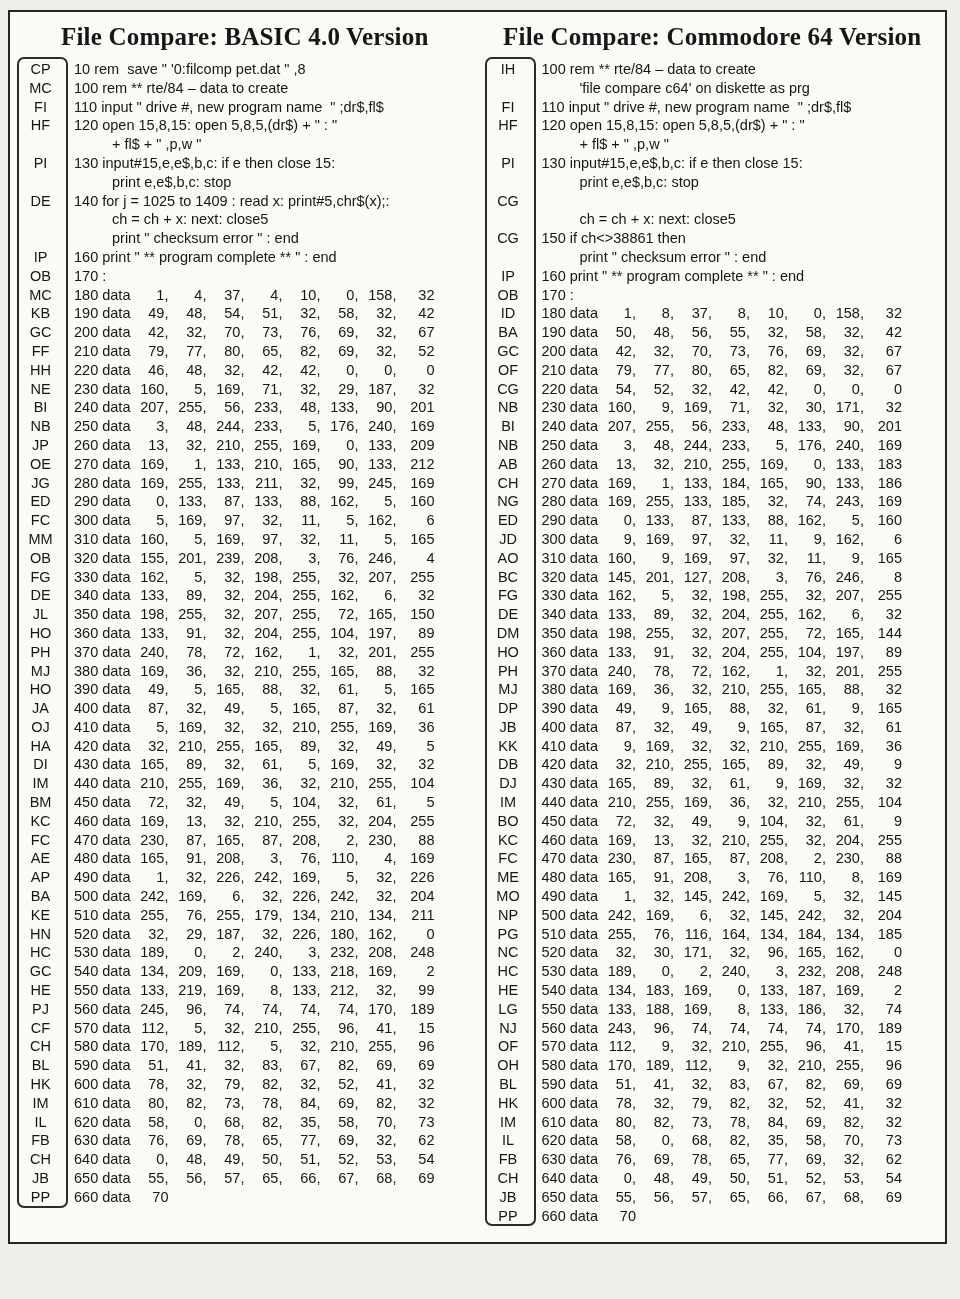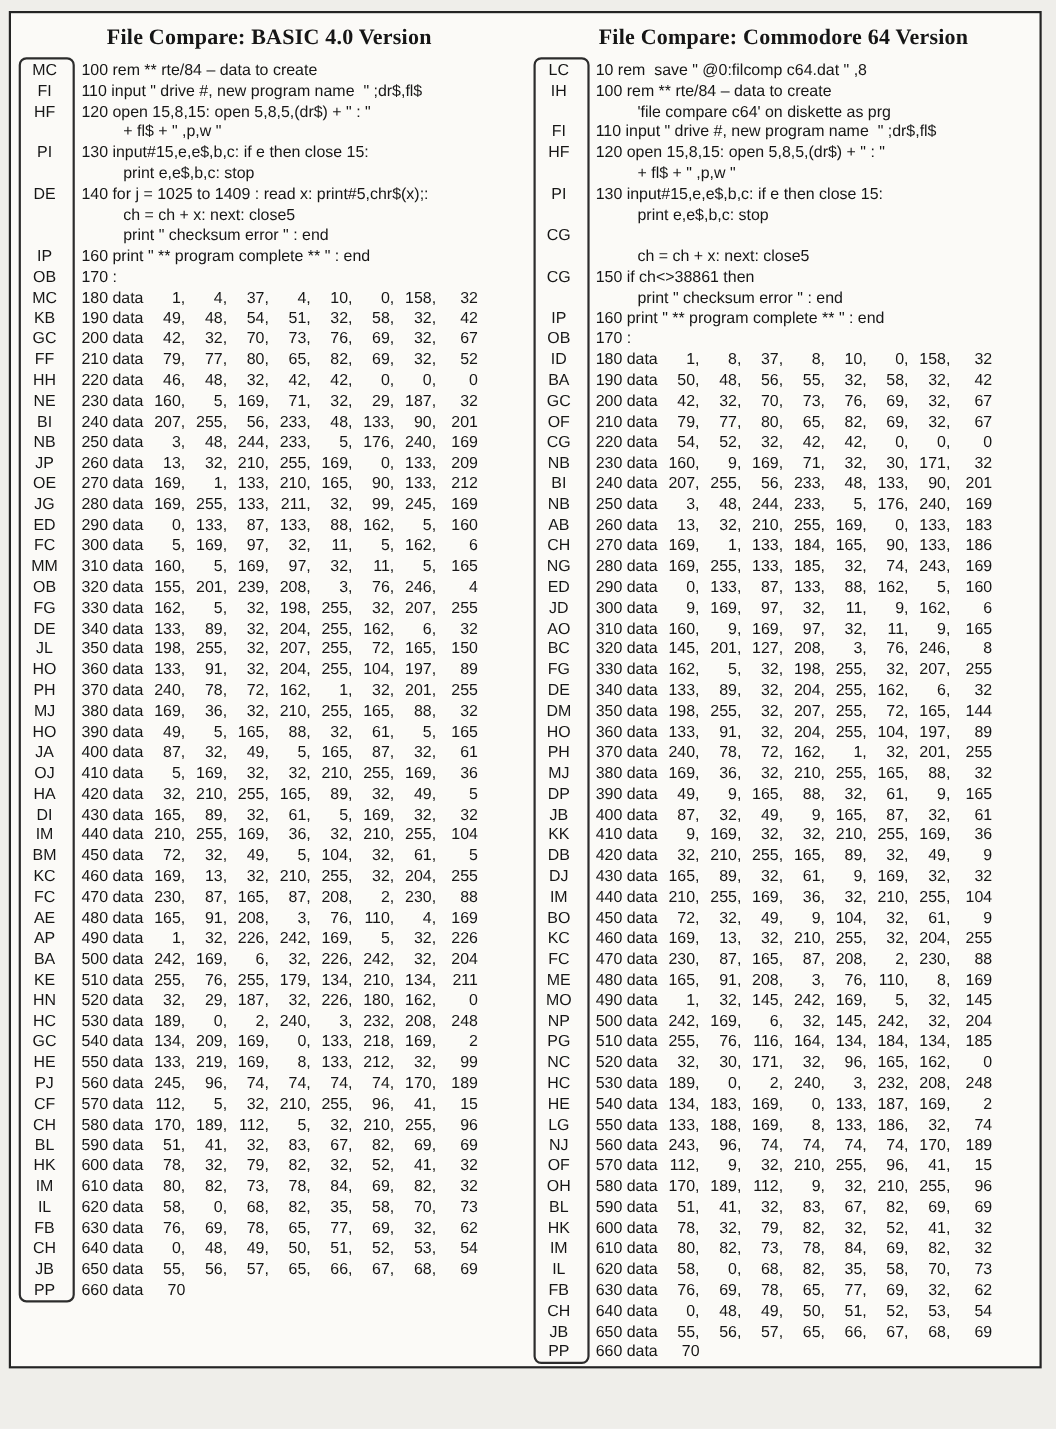--- a/index.html
+++ b/index.html
@@ -11,21 +11,21 @@
     color:#161616;
   }
   .frame{
     position:absolute;left:8px;top:10px;width:935px;height:1230px;
     border:2px solid #242424;background:#fbfaf7;
   }
   .cols{display:flex;height:100%;}
   .listing{width:50%;padding:2px 2px 0 4px;box-sizing:border-box;}
   .title{
     font-family:"Liberation Serif",serif;font-weight:bold;
-    font-size:20px;text-align:center;margin:9px 0 9px 0;
+    font-size:25px;text-align:center;margin:9px 0 9px 0;
     letter-spacing:.2px;
   }
   .lbody{position:relative;}
   .cs-frame{
     position:absolute;left:3px;top:-3px;bottom:-1px;width:47px;
     border:2px solid #2c2c2c;border-radius:7px;
     pointer-events:none;
   }
   .line{display:flex;height:18.8px;line-height:18.8px;font-size:14.5px;white-space:pre;}
   .cs{flex:none;width:47px;margin-left:3px;text-align:center;}
@@ -48,20 +48,21 @@
 <body>
 
 <div class="frame">
   <div class="cols">
 
     <section class="listing">
       <h2 class="title">File Compare: BASIC 4.0 Version</h2>
       <div class="lbody">
         <div class="cs-frame"></div>
         <div class="lines">
+            <div class="line"><span class="cs">CP</span><span class="code">10 rem  save " '0:filcomp pet.dat " ,8</span></div>
             <div class="line"><span class="cs">MC</span><span class="code">100 rem ** rte/84 – data to create</span></div>
             <div class="line"><span class="cs">FI</span><span class="code">110 input " drive #, new program name  " ;dr$,fl$</span></div>
             <div class="line"><span class="cs">HF</span><span class="code">120 open 15,8,15: open 5,8,5,(dr$) + " : "</span></div>
             <div class="line"><span class="cs"></span><span class="code cont">+ fl$ + " ,p,w "</span></div>
             <div class="line"><span class="cs">PI</span><span class="code">130 input#15,e,e$,b,c: if e then close 15:</span></div>
             <div class="line"><span class="cs"></span><span class="code cont">print e,e$,b,c: stop</span></div>
             <div class="line"><span class="cs">DE</span><span class="code">140 for j = 1025 to 1409 : read x: print#5,chr$(x);:</span></div>
             <div class="line"><span class="cs"></span><span class="code cont">ch = ch + x: next: close5</span></div>
             <div class="line"><span class="cs"></span><span class="code cont">print " checksum error " : end</span></div>
             <div class="line"><span class="cs">IP</span><span class="code">160 print " ** program complete ** " : end</span></div>
@@ -117,21 +118,20 @@
             <div class="line"><span class="cs">PP</span><span class="code">660 data</span><span class="num">70</span></div>
           </div>
       </div>
     </section>
 
     <section class="listing">
       <h2 class="title">File Compare: Commodore 64 Version</h2>
       <div class="lbody">
         <div class="cs-frame"></div>
         <div class="lines">
-            <div class="line"><span class="cs">LC</span><span class="code">10 rem  save " @0:filcomp c64.dat " ,8</span></div>
             <div class="line"><span class="cs">IH</span><span class="code">100 rem ** rte/84 – data to create</span></div>
             <div class="line"><span class="cs"></span><span class="code cont">'file compare c64' on diskette as prg</span></div>
             <div class="line"><span class="cs">FI</span><span class="code">110 input " drive #, new program name  " ;dr$,fl$</span></div>
             <div class="line"><span class="cs">HF</span><span class="code">120 open 15,8,15: open 5,8,5,(dr$) + " : "</span></div>
             <div class="line"><span class="cs"></span><span class="code cont">+ fl$ + " ,p,w "</span></div>
             <div class="line"><span class="cs">PI</span><span class="code">130 input#15,e,e$,b,c: if e then close 15:</span></div>
             <div class="line"><span class="cs"></span><span class="code cont">print e,e$,b,c: stop</span></div>
             <div class="line"><span class="cs">CG</span></div>
             <div class="line"><span class="cs"></span><span class="code cont">ch = ch + x: next: close5</span></div>
             <div class="line"><span class="cs">CG</span><span class="code">150 if ch&lt;&gt;38861 then</span></div>

